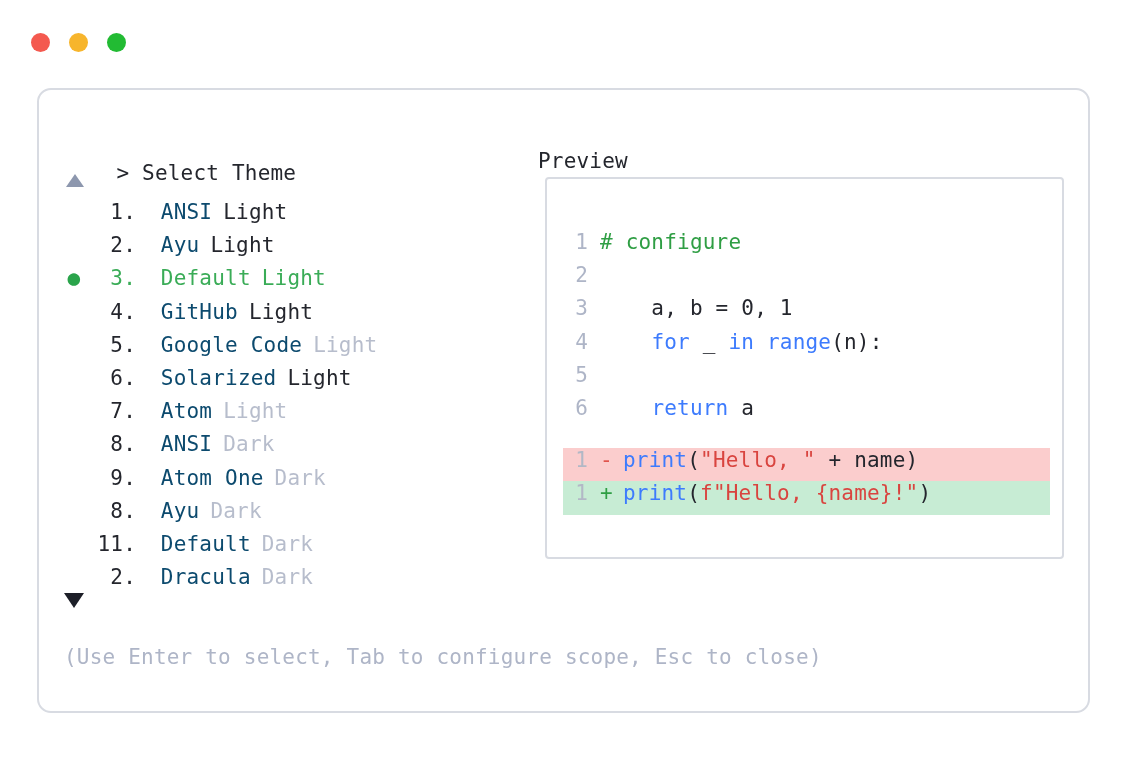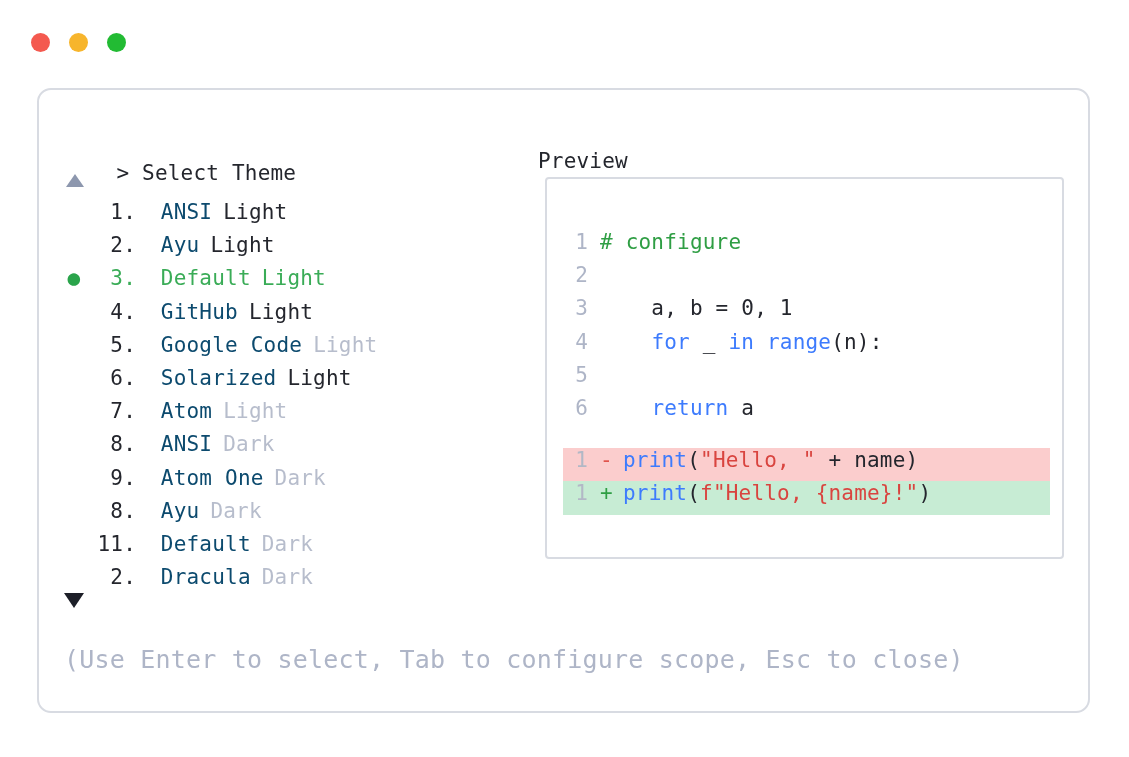--- a/index.html
+++ b/index.html
@@ -126,21 +126,21 @@
   .theme-row.is-selected .row-index,
   .theme-row.is-selected .row-dot,
   .theme-row.is-selected .row-name,
   .theme-row.is-selected .row-variant { color: #3aac57; }
 
   
   #footer-hint {
     position: absolute;
     left: 25px;
     top: 555px;
-    font-size: 25px;
+    font-size: 21px;
     color: #aeb5c7;
     letter-spacing: 0.2px;
     white-space: pre;
   }
 
   
   #preview-panel {
     position: absolute;
     left: 506px;
     top: 87px;

